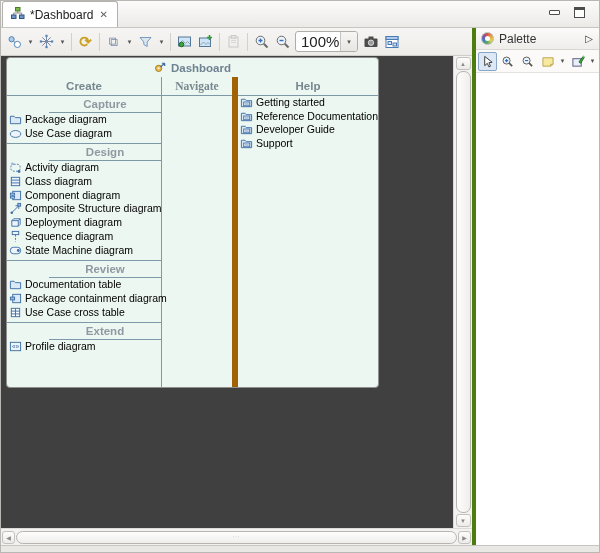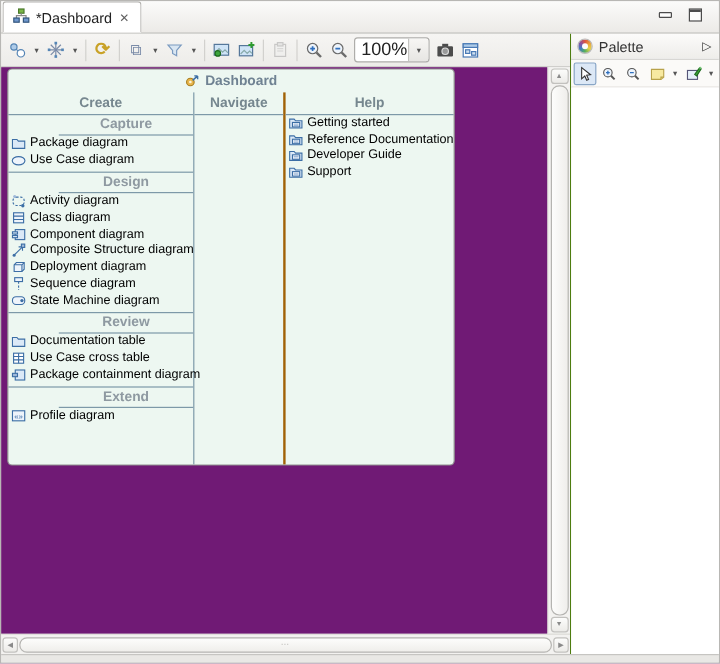--- a/index.html
+++ b/index.html
@@ -29,49 +29,49 @@
   .sep { width:1px; height:18px; background:#d2d1ce; margin:0 3px; }
   .sync-glyph { font-size:15px; font-weight:bold; color:#c9a227; line-height:1; }
   .copy-glyph { font-size:13px; color:#7a8ba8; line-height:1; }
   .combo { display:flex; align-items:center; height:21px; background:#fff; border:1px solid #aeadaa; border-radius:3px; overflow:hidden; margin:0 2px; }
   .combo-value { width:44px; padding:0 5px; font-size:15px; color:#222; }
   .combo-btn { width:17px; height:100%; background:linear-gradient(#f7f6f4,#e7e6e3); border-left:1px solid #c4c3c0; display:flex; align-items:center; justify-content:center; font-size:7px; color:#555; }
   .disabled { opacity:.42; }
 
   
   .editor-body { flex:1; display:flex; min-height:0; }
-  .canvas { flex:1; background:#701a75; position:relative; overflow:hidden; }
+  .canvas { flex:1; background:#404040; position:relative; overflow:hidden; }
 
   
   .dash { position:absolute; left:5px; top:1px; width:373px; height:331px; background:#edf7f1; border:1px solid #8f8f8f; border-radius:4px; display:flex; flex-direction:column; }
   .dash-title { height:19px; display:flex; align-items:center; justify-content:center; gap:4px; font-weight:bold; font-size:11.5px; color:#6f8292; }
   .dash-cols { flex:1; display:flex; min-height:0; }
   .dcol { display:flex; flex-direction:column; }
   .dcol-create { width:155px; border-right:1px solid #7d99a8; }
-  .dcol-nav { width:84px; border-right:2px solid #a16207; }
+  .dcol-nav { width:84px; border-right:6px solid #a16207;font-family:Liberation Serif, serif; }
   .dcol-help { flex:1; }
   .col-hdr { height:19px; line-height:19px; text-align:center; font-weight:bold; font-size:11.5px; color:#76878f; border-bottom:1px solid #7d99a8; }
   .sec { padding-bottom:3px; }
   .sec + .sec { border-top:1px solid #7d99a8; }
   .sec-hdr { height:17px; line-height:17px; text-align:center; font-weight:bold; font-size:11.5px; color:#8e99a1; border-bottom:1px solid #7d99a8;margin-left:42px; }
   .itm { display:flex; gap:3px; height:13.7px; padding-left:2px; font-size:10.5px; color:#000; white-space:nowrap; cursor:pointer; }
   .itm svg { flex:0 0 auto; }
   .sec .itm:first-of-type, .dcol-help .itm:first-of-type { margin-top:2px; }
 
   
   .vscroll { width:19px; background:#f3f2f0; border-left:1px solid #dcdbd8; display:flex; flex-direction:column; align-items:center; padding:1px; }
   .hscroll-row { height:17px; display:flex; align-items:center; background:#f3f2f0; border-top:1px solid #dcdbd8; padding:1px; }
   .sb-btn { display:flex; align-items:center; justify-content:center; font-size:6px; color:#8a8a8a; background:linear-gradient(#fcfcfb,#ecebe8); border:1px solid #c2c1be; border-radius:3px; }
   .vscroll .sb-btn { width:15px; height:13px; }
   .hscroll-row .sb-btn { width:13px; height:13px; }
   .v-thumb { flex:1; width:15px; margin:1px 0; background:linear-gradient(90deg,#fdfdfc,#efeeeb); border:1px solid #b5b4b1; border-radius:7px; }
   .h-thumb { flex:1; height:13px; margin:0 1px; background:linear-gradient(#fdfdfc,#efeeeb); border:1px solid #b5b4b1; border-radius:7px; display:flex; align-items:center; justify-content:center; font-size:7px; color:#c0bfbc; letter-spacing:1px; }
 
   
-  .palette { flex:1; border-left:1px solid #4d7c0f; background:#fff; display:flex; flex-direction:column; }
+  .palette { flex:1; border-left:4px solid #4d7c0f; background:#fff; display:flex; flex-direction:column; }
   .palette-hdr { height:22px; display:flex; align-items:center; gap:5px; padding:0 6px 0 5px; background:linear-gradient(#fcfbfa,#eeedea); border-bottom:1px solid #d8d7d4; }
   .palette-title { font-size:12px; color:#333; flex:1; }
   .palette-arrow { font-size:10px; color:#333; }
   .palette-ball { width:13px; height:13px; border-radius:50%; background:conic-gradient(#e0533f,#e8a33c,#e5d44a,#58b05a,#3e7fc1,#8452a8,#e0533f); border:1px solid #bbb; position:relative; }
   .palette-ball::after { content:""; position:absolute; inset:3px; border-radius:50%; background:#fdfdfd; }
   .palette-tools { height:23px; display:flex; align-items:center; gap:1px; padding:1px 2px; background:#fbfaf8; border-bottom:1px solid #e4e3e0; }
   .ptool { width:19px; height:19px; display:flex; align-items:center; justify-content:center; border-radius:2px; }
   .ptool.active { border:1px solid #89a6c6; background:#dce8f6; }
   .pdrop { width:9px; font-size:7px; color:#555; text-align:center; }
   .palette-body { flex:1; background:#fff; }
@@ -304,33 +304,33 @@
                 <div class="sec">
                   <div class="sec-hdr">Review</div>
                   <div class="itm">
                     <svg width="13" height="13" viewBox="0 0 14 14">
                         <path d="M1.5 3.5 h4 l1.3 1.5 H12.5 V11.5 H1.5 Z" fill="#dbe9f7" stroke="#3c6ea5"></path>
                       </svg>
                     <span>Documentation table</span>
                   </div>
                   <div class="itm">
                     <svg width="13" height="13" viewBox="0 0 14 14">
+                        <rect x="4" y="2.5" width="8.5" height="9" fill="#dbe9f7" stroke="#3c6ea5"></rect>
+                        <rect x="1.5" y="5.5" width="4.5" height="3" fill="#9fb9d9" stroke="#3c6ea5"></rect>
+                      </svg>
+                    <span>Package containment diagram</span>
+                  </div>
+                  <div class="itm">
+                    <svg width="13" height="13" viewBox="0 0 14 14">
                         <rect x="2.5" y="2.5" width="9" height="9" fill="#fff" stroke="#3c6ea5"></rect>
                         <line x1="2.5" y1="5.5" x2="11.5" y2="5.5" stroke="#3c6ea5"></line>
                         <line x1="2.5" y1="8.5" x2="11.5" y2="8.5" stroke="#3c6ea5"></line>
                         <line x1="7" y1="2.5" x2="7" y2="11.5" stroke="#3c6ea5"></line>
                       </svg>
                     <span>Use Case cross table</span>
-                  </div>
-                  <div class="itm">
-                    <svg width="13" height="13" viewBox="0 0 14 14">
-                        <rect x="4" y="2.5" width="8.5" height="9" fill="#dbe9f7" stroke="#3c6ea5"></rect>
-                        <rect x="1.5" y="5.5" width="4.5" height="3" fill="#9fb9d9" stroke="#3c6ea5"></rect>
-                      </svg>
-                    <span>Package containment diagram</span>
                   </div>
                 </div>
 
                 <div class="sec">
                   <div class="sec-hdr">Extend</div>
                   <div class="itm">
                     <svg width="13" height="13" viewBox="0 0 14 14">
                         <rect x="1.5" y="2.5" width="11" height="9" fill="#eef4fb" stroke="#3c6ea5"></rect>
                         <text x="7" y="9.6" font-size="7" text-anchor="middle" fill="#3c6ea5">«»</text>
                       </svg>

